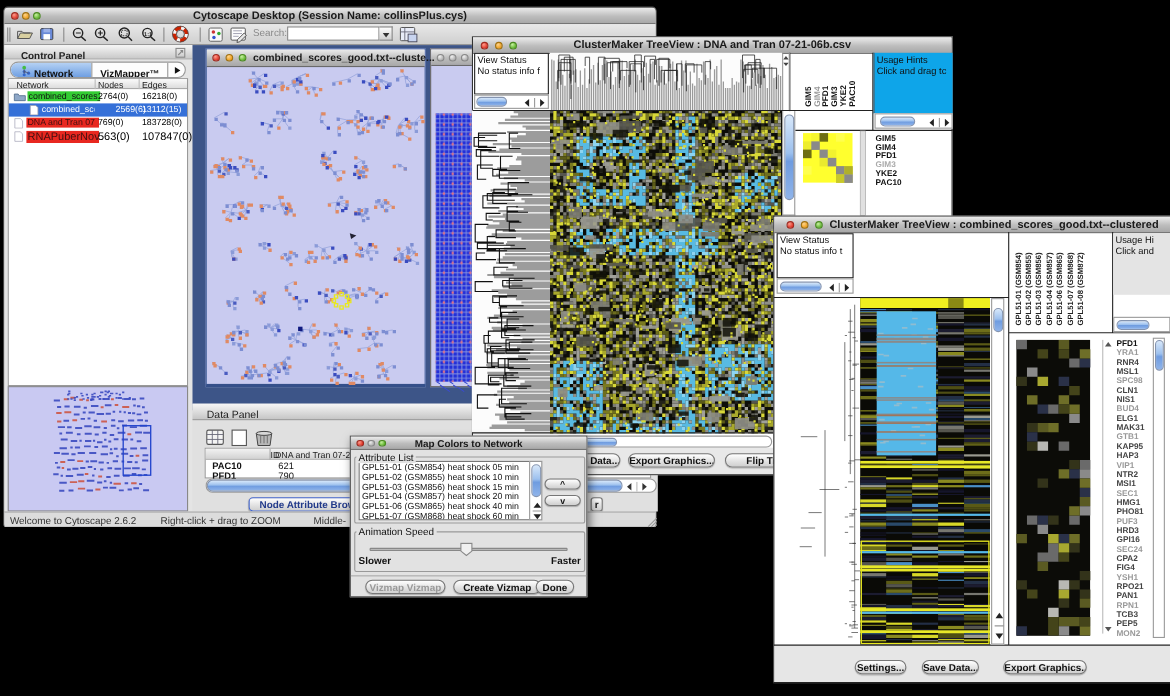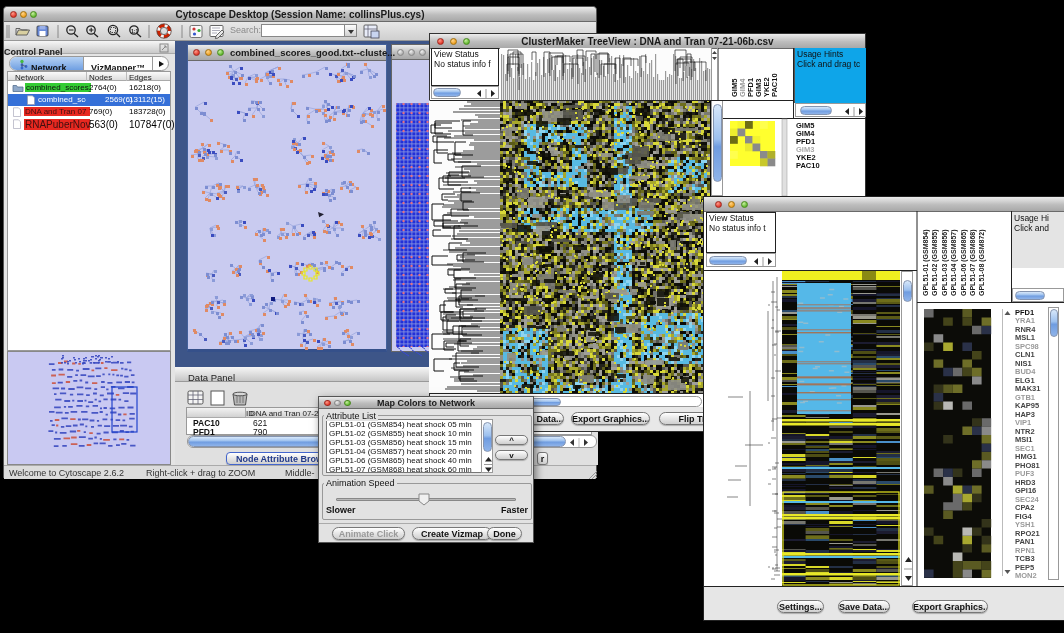--- a/index.html
+++ b/index.html
@@ -77,21 +77,21 @@
     </div>
     <svg class="abs" style="left:358px; top:0;" width="20" height="19" viewBox="0 0 20 19">
       <rect x="2" y="3" width="13" height="12" rx="1" fill="#e8ecf8" stroke="#555" stroke-width="0.9"></rect>
       <path d="M2 7h13 M6 3v12" stroke="#667" stroke-width="0.8"></path>
       <rect x="9" y="9" width="8" height="7" fill="#c8d4f0" stroke="#445" stroke-width="0.8"></rect>
     </svg>
   </div>
 
   <div class="abs" style="left:0; top:34px; width:171px; height:424px; background:#e4e4e4;">
     <div class="abs" style="left:0; top:0; width:100%; height:13px; background:linear-gradient(#f6f6f6,#c9c9c9); border-bottom:1px solid #aaa;">
-      <span style="font-size:9px; font-weight:bold; color:#222; margin-left:0; line-height:13px; display:inline-block;">Control Panel</span>
+      <span style="font-size:9px; font-weight:bold; color:#222; margin-left:15px; line-height:13px; display:inline-block;">Control Panel</span>
       <svg class="abs" style="left:155px; top:2px;" width="10" height="10">
           <rect x="1" y="1" width="8" height="8" fill="none" stroke="#888" stroke-width="1"></rect>
           <path d="M3 7 L7 3 M5 3h2v2" stroke="#888" stroke-width="1" fill="none"></path>
         </svg>
     </div>
 
     <div class="abs" style="left:5px; top:15px; width:160px; height:15px; background:#fdfdfd; border:1px solid #999; border-radius:8px; overflow:hidden;">
       <div class="abs" style="left:0; top:0; width:74px; height:100%; background:linear-gradient(#b6d2f4,#6f9fe2); border-right:1px solid #999;">
         <svg class="abs" style="left:9px; top:2px;" width="10" height="11">
             <circle cx="3" cy="2.5" r="1.7" fill="#44bb44"></circle>
@@ -469,20 +469,21 @@
 <div class="abs" style="left:430px; top:407px; width:435px; height:24px; background:#e8e8e8;"></div>
 <div class="macbtn" style="left:512px; top:412px; width:52px; height:13px; font-size:9px; line-height:13px;">Save Data...</div>
 <div class="macbtn" style="left:571px; top:412px; width:79px; height:13px; font-size:9px; line-height:13px;">Export Graphics...</div>
 <div class="macbtn" style="left:659px; top:412px; width:85px; height:13px; font-size:9px; line-height:13px;">Flip Tree N</div>
 
 <div class="abs" style="left:703px; top:196px; width:361px; height:425px; background:#fff; border:1px solid #222; border-right:none;">
   <div class="titlebar abs" style="left:0; top:0; width:100%; height:15px;">
     <div class="tl r" style="left:11px; top:4px;"></div>
     <div class="tl o" style="left:24px; top:4px;"></div>
     <div class="tl g" style="left:37px; top:4px;"></div>
+    <div class="wtitle" style="font-size:10px; line-height:15px; text-align:left; margin-left:50px;">ClusterMaker TreeView : combined_scores_good.txt--clustered</div>
   </div>
 </div>
 <svg class="abs" style="left:0; top:0;" width="1064" height="633">
   <path stroke="#333" stroke-width="0.6" fill="none" d="M777 277V571M773 281V431M768 311V401M750 391V506M775 494H778M772 547H777M774 552H776M768 470H771M775 463H779M771 328H774M772 419H777M774 513H779M774 344H777M771 302H777M777 418H783M768 443H770M775 332H779M775 568H780M774 528H777M768 305H770M771 396H775M775 565H778M772 569H776M772 568H774M772 537H777M772 467H777M771 438H776M771 421H774M774 355H776M774 571H780M774 575H780M775 555H777M775 307H778M771 579H775M772 479H776M772 494H778M774 468H776M768 567H770M775 331H781M771 378H775M774 550H779M772 469H776M777 519H782M777 310H780M768 484H771M777 527H781M775 371H781M772 511H776M772 320H774M774 511H777M771 292H775M772 345H776M728 397H743M727 497H738M745 445H763M735 466H747M728 480H741"></path>
     <rect x="782" y="271" width="118" height="315" fill="#0a0a06"></rect>
     <rect x="782" y="271" width="118" height="9" fill="#f0f020"></rect>
     <rect x="862" y="271" width="14" height="9" fill="#8a8a14"></rect>
     <rect x="782.0" y="281" width="23.6" height="1" fill="#4a90c8"></rect>
     <rect x="805.6" y="281" width="23.6" height="1" fill="#232f45"></rect>
     <rect x="852.8" y="281" width="23.6" height="1" fill="#232f45"></rect>
@@ -1037,16 +1038,16 @@
   <div class="macbtn" style="left:176px; top:53px; width:33px; height:10px; font-size:8px; line-height:10px; border-radius:5px;">v</div>
   <span class="abs" style="left:5px; top:81px; font-size:9px; color:#111; background:#e2e2e2; z-index:2; padding:0 2px;">Animation Speed</span>
   <div class="groupbox abs" style="left:3px; top:86px; width:210px; height:37px;"></div>
   <div class="abs" style="left:17px; top:101px; width:180px; height:2.5px; background:#b8b8b8; border:0.5px solid #888; border-radius:1px;"></div>
   <svg class="abs" style="left:99px; top:96px;" width="12" height="13">
       <path d="M1 1 h10 v7 l-5 4 -5-4z" fill="#f0f0f0" stroke="#888" stroke-width="1"></path>
     </svg>
   <span class="abs" style="left:7px; top:108px; font-size:9px; font-weight:bold; color:#111;">Slower</span>
   <span class="abs" style="left:182px; top:108px; font-size:9px; font-weight:bold; color:#111;">Faster</span>
   <div class="abs" style="left:0; top:126px; width:100%; height:1px; background:#aaa;"></div>
-  <div class="macbtn" style="left:13px; top:130px; width:73px; height:13px; font-size:9px; line-height:13px; color:#999;">Animate Click</div>
+  <div class="macbtn" style="left:13px; top:130px; width:73px; height:13px; font-size:9px; line-height:13px; color:#999;">Vizmap Vizmap</div>
   <div class="macbtn" style="left:93px; top:130px; width:80px; height:13px; font-size:9px; line-height:13px;">Create Vizmap</div>
   <div class="macbtn" style="left:168px; top:130px; width:35px; height:13px; font-size:9px; line-height:13px;">Done</div>
 </div>
 
 </body></html>

